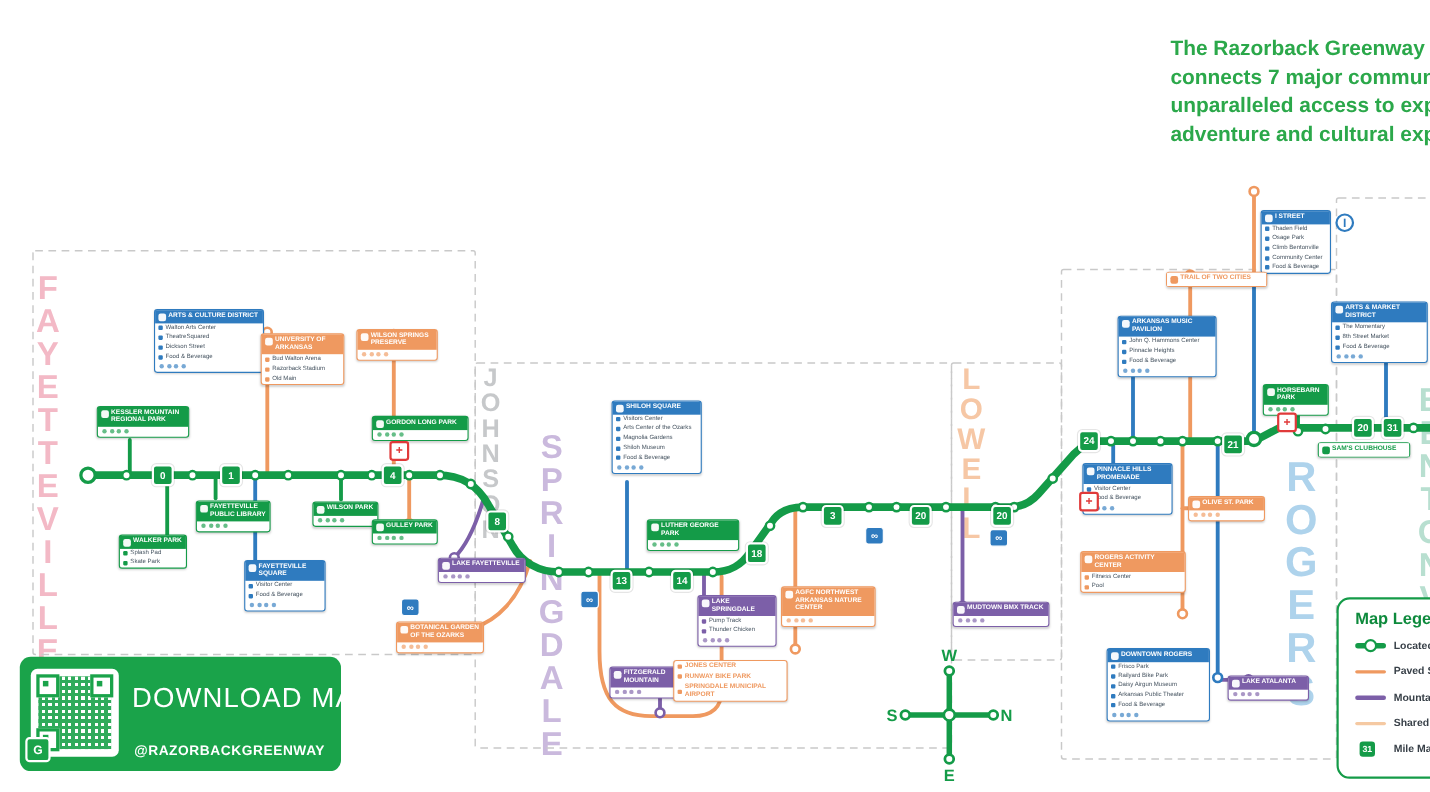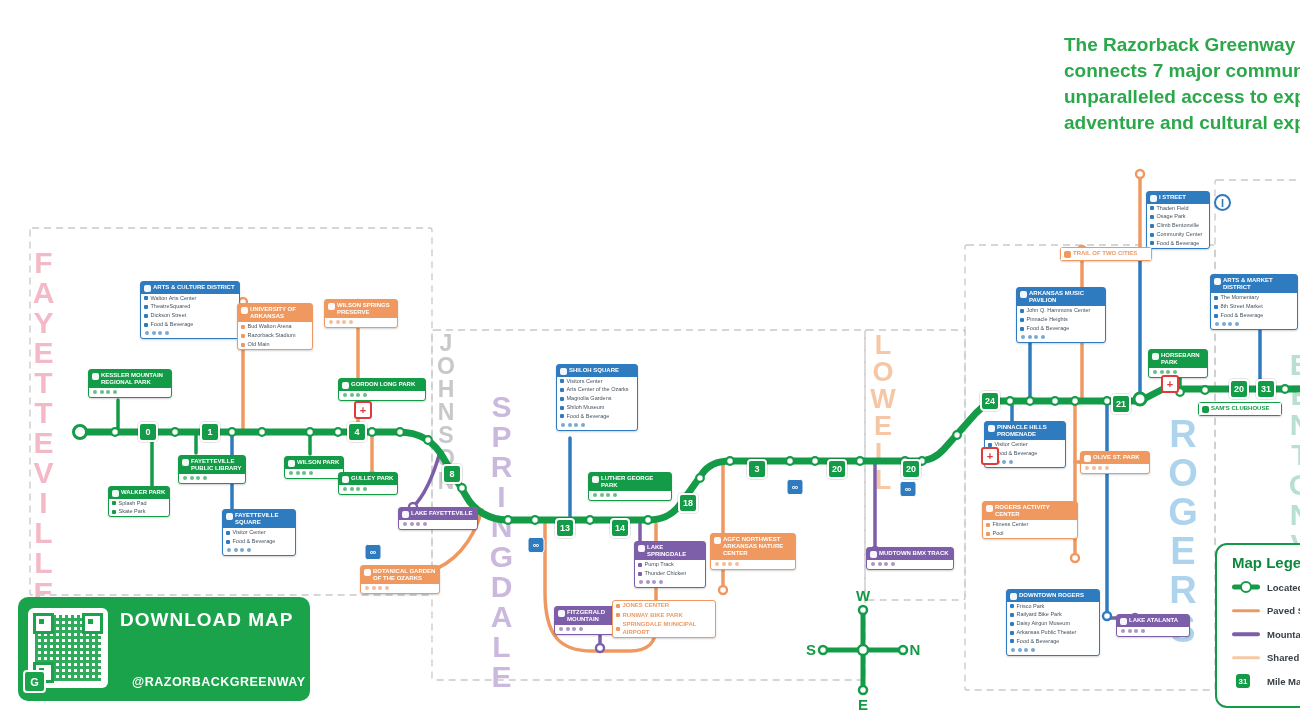--- a/index.html
+++ b/index.html
@@ -81,26 +81,26 @@
   .qr{position:absolute;left:10px;top:11px;width:80px;height:80px;background:#fff;border-radius:6px;}
   .qr-grid{position:absolute;inset:7px;opacity:.9;
      background-image:repeating-linear-gradient(0deg,#1aa34a 0 3px,transparent 3px 6px),
                       repeating-linear-gradient(90deg,#1aa34a 0 3px,transparent 3px 6px);}
   .fp{position:absolute;width:15px;height:15px;border:3px solid #1aa34a;background:#fff;}
   .fp::after{content:"";position:absolute;left:3px;top:3px;width:5px;height:5px;background:#1aa34a;}
   .fp.tl{left:5px;top:5px;} .fp.tr{right:5px;top:5px;} .fp.bl{left:5px;bottom:5px;}
   .qr-logo{position:absolute;left:-5px;bottom:-5px;width:19px;height:19px;background:#1aa34a;
            border:2px solid #fff;border-radius:4px;color:#fff;font-weight:700;font-size:11px;
            display:flex;align-items:center;justify-content:center;}
-  .dl-heading{position:absolute;left:102px;top:12px;color:#fff;font-weight:700;font-size:19px;
+  .dl-heading{position:absolute;left:102px;top:24px;color:#fff;font-weight:400;font-size:25px;
               letter-spacing:1px;white-space:nowrap;}
   .dl-site{position:absolute;left:100px;top:44px;background:#fff;border-radius:12px;padding:4px 9px;
            color:#1aa34a;font-weight:700;font-size:12px;white-space:nowrap;cursor:pointer;}
   .dl-social{position:absolute;left:104px;top:78px;color:#fff;font-weight:700;font-size:12.5px;
-             letter-spacing:.5px;white-space:nowrap;margin-left:10px;}
+             letter-spacing:.5px;white-space:nowrap;}
 </style>
 </head>
 <body>
 
 <div id="stage">
 
   <svg id="map-svg" width="1300" height="720">
 
     <g>
       <rect class="dash" x="30" y="228" width="402" height="367" rx="2"></rect>

